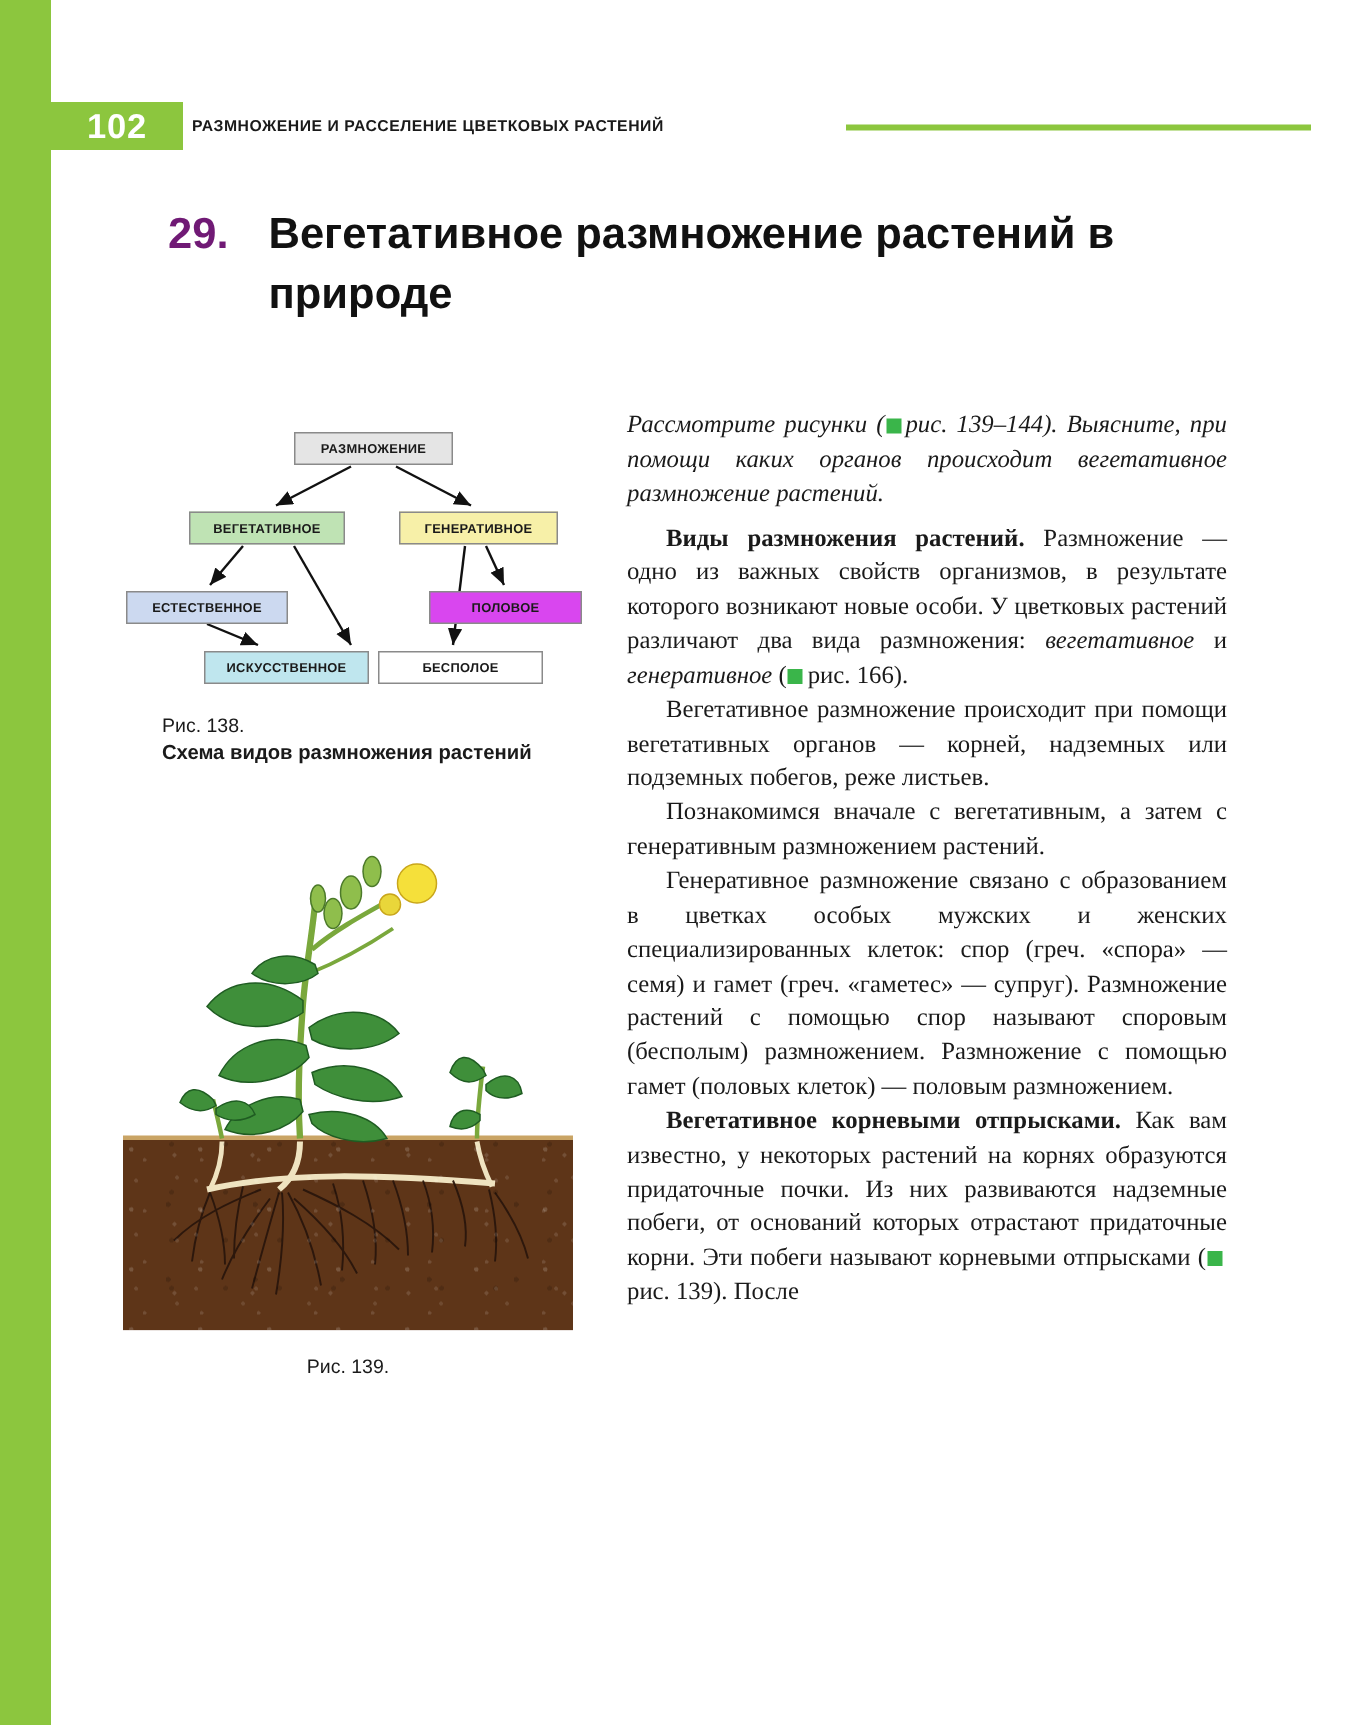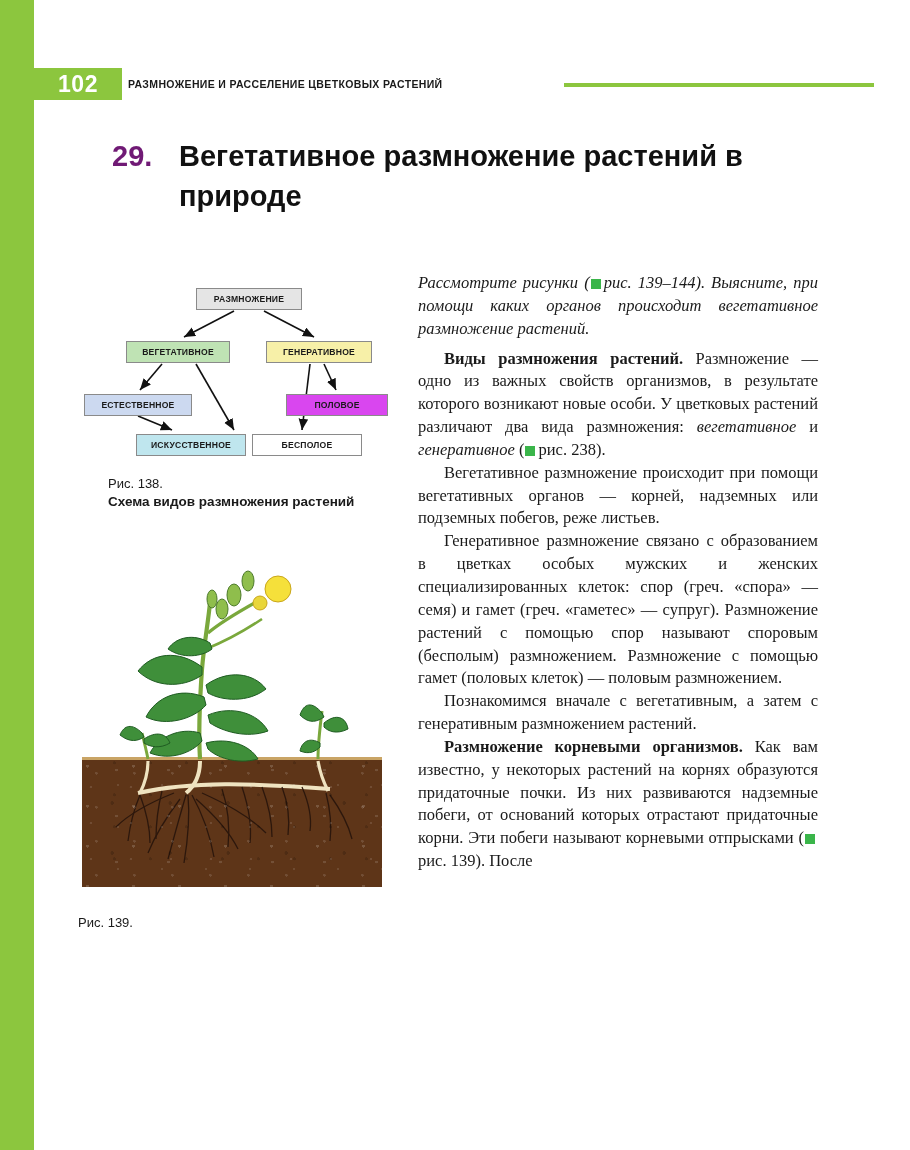--- a/index.html
+++ b/index.html
@@ -201,21 +201,22 @@
       radial-gradient(circle at 38% 42%, rgba(255,255,255,.14) 0 1.2px, transparent 1.4px),
       radial-gradient(circle at 66% 24%, rgba(255,255,255,.15) 0 1.3px, transparent 1.5px),
       radial-gradient(circle at 82% 62%, rgba(255,255,255,.12) 0 1.2px, transparent 1.4px),
       radial-gradient(circle at 22% 78%, rgba(255,255,255,.13) 0 1.2px, transparent 1.4px),
       radial-gradient(circle at 52% 88%, rgba(0,0,0,.18) 0 1.6px, transparent 1.8px),
       radial-gradient(circle at 90% 12%, rgba(0,0,0,.16) 0 1.5px, transparent 1.7px);
     background-size: 46px 40px, 38px 34px, 52px 46px, 44px 42px, 40px 36px, 58px 50px, 36px 32px;
     opacity: .9;
   }
   .fig-caption-wrap {
-    margin-top: 28px;
+    margin-top: 16px;
+    text-align: center;
   }
   .fig-num {
     font-family: "Liberation Sans", sans-serif;
     font-size: 13px;
   }
   .fig-title {
     font-family: "Liberation Sans", sans-serif;
     font-weight: bold;
     font-size: 13.5px;
     margin-top: 2px;
@@ -340,22 +341,22 @@
 
   <div class="fig-caption-wrap">
     <div class="fig-num">Рис. 139.</div>
   </div>
 </div>
 
 <div class="col-right">
 
   <p class="italic-intro"><span>Рассмотрите рисунки (</span><span class="green-sq"></span><span>рис. 139–144). Выясните, при помощи каких органов происходит вегетативное размножение растений.</span></p>
 
-  <p><span class="lead">Виды размножения растений.</span><span> Размножение — одно из важных свойств организмов, в результате которого возникают новые особи. У цветковых растений различают два вида размножения: </span><span class="it">вегетативное</span><span> и </span><span class="it">генеративное</span><span> (</span><span class="green-sq"></span><span>рис. 238).</span></p>
+  <p><span class="lead">Виды размножения растений.</span><span> Размножение — одно из важных свойств организмов, в результате которого возникают новые особи. У цветковых растений различают два вида размножения: </span><span class="it">вегетативное</span><span> и </span><span class="it">генеративное</span><span> (</span><span class="green-sq"></span><span>рис. 166).</span></p>
 
   <p>Вегетативное размножение происходит при помощи вегетативных органов — корней, надземных или подземных побегов, реже листьев.</p>
 
+  <p>Познакомимся вначале с вегетативным, а затем с генеративным размножением растений.</p>
+
   <p>Генеративное размножение связано с образованием в цветках особых мужских и женских специализированных клеток: спор (греч. «спора» — семя) и гамет (греч. «гаметес» — супруг). Размножение растений с помощью спор называют споровым (бесполым) размножением. Размножение с помощью гамет (половых клеток) — половым размножением.</p>
 
-  <p>Познакомимся вначале с вегетативным, а затем с генеративным размножением растений.</p>
-
-  <p><span class="lead">Размножение корневыми организмов.</span><span> Как вам известно, у некоторых растений на корнях образуются придаточные почки. Из них развиваются надземные побеги, от оснований которых отрастают придаточные корни. Эти побеги называют корневыми отпрысками (</span><span class="green-sq"></span><span>рис. 139). После</span></p>
+  <p><span class="lead">Вегетативное корневыми отпрысками.</span><span> Как вам известно, у некоторых растений на корнях образуются придаточные почки. Из них развиваются надземные побеги, от оснований которых отрастают придаточные корни. Эти побеги называют корневыми отпрысками (</span><span class="green-sq"></span><span>рис. 139). После</span></p>
 </div>
 
 </body></html>

